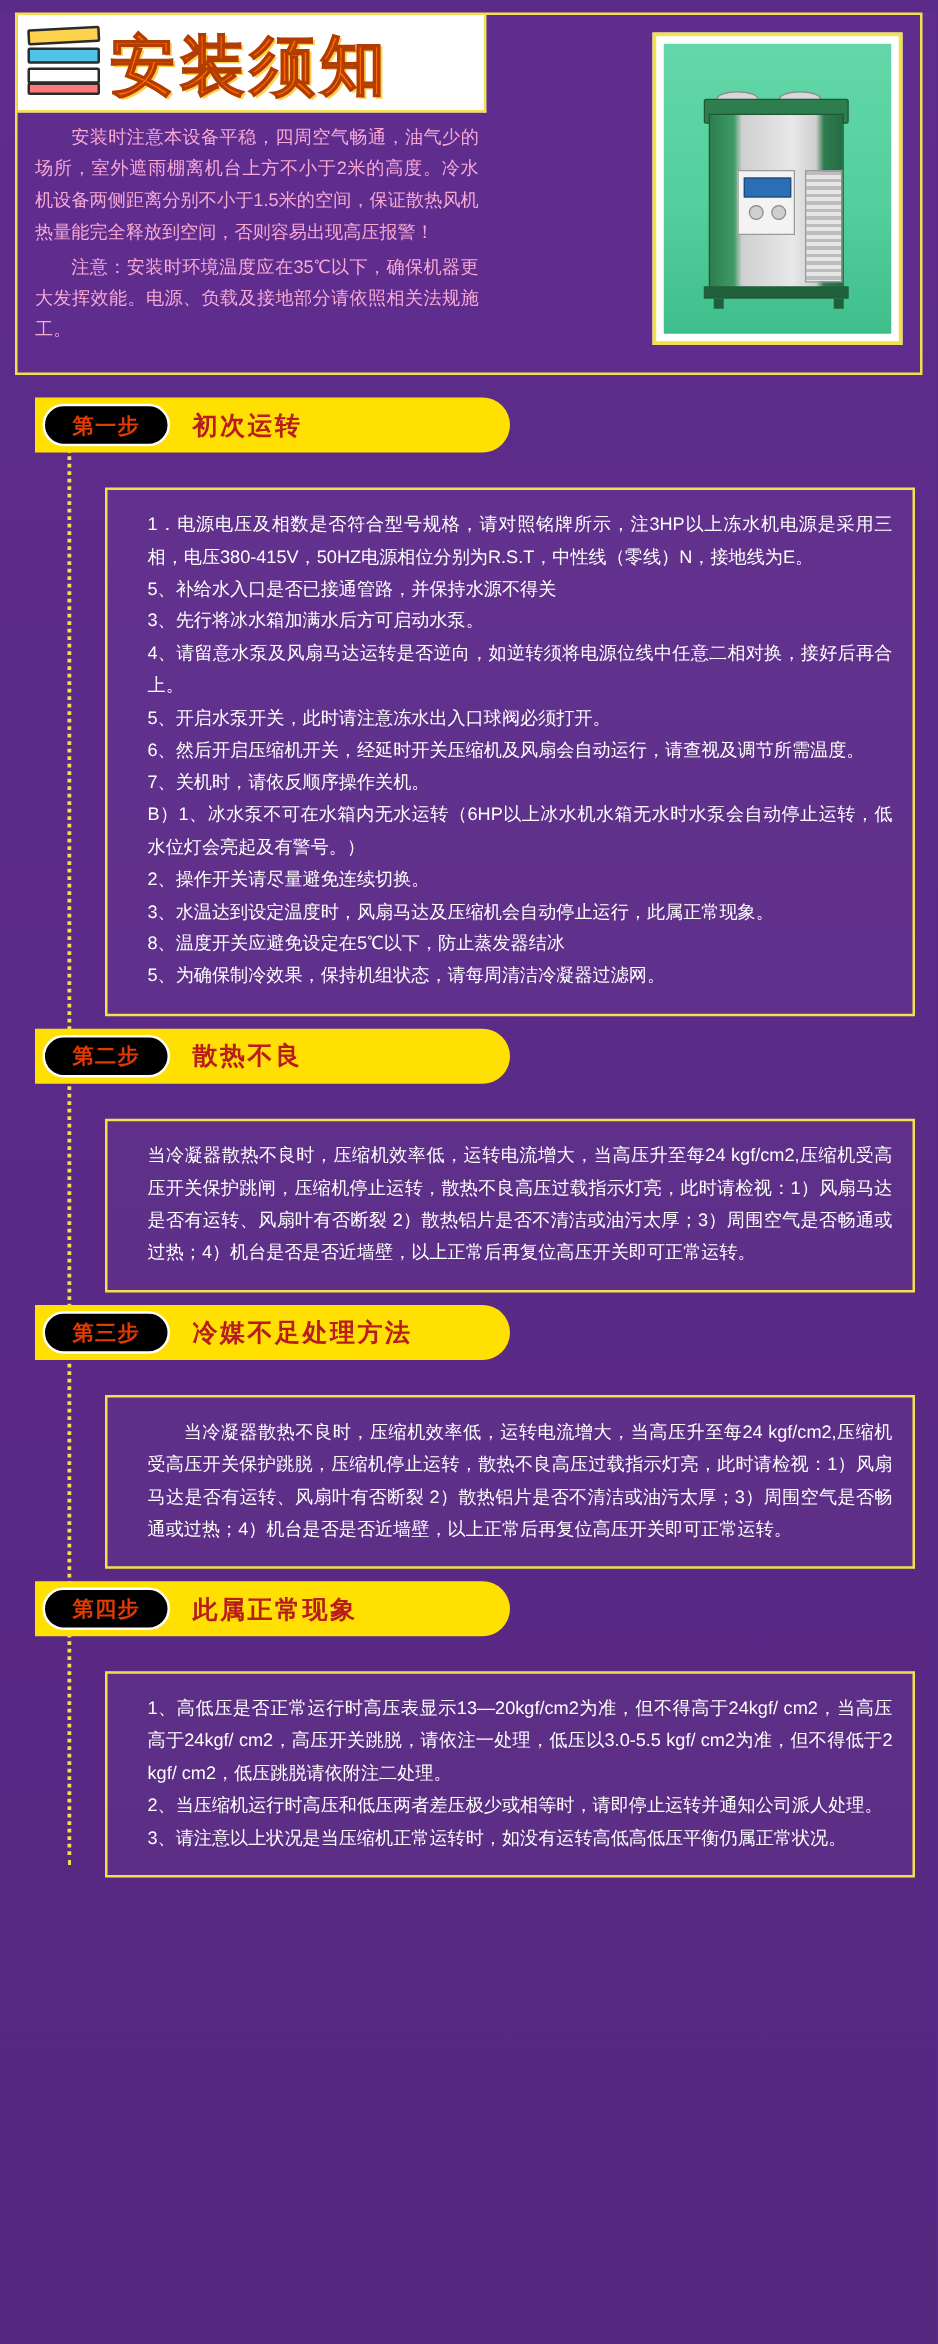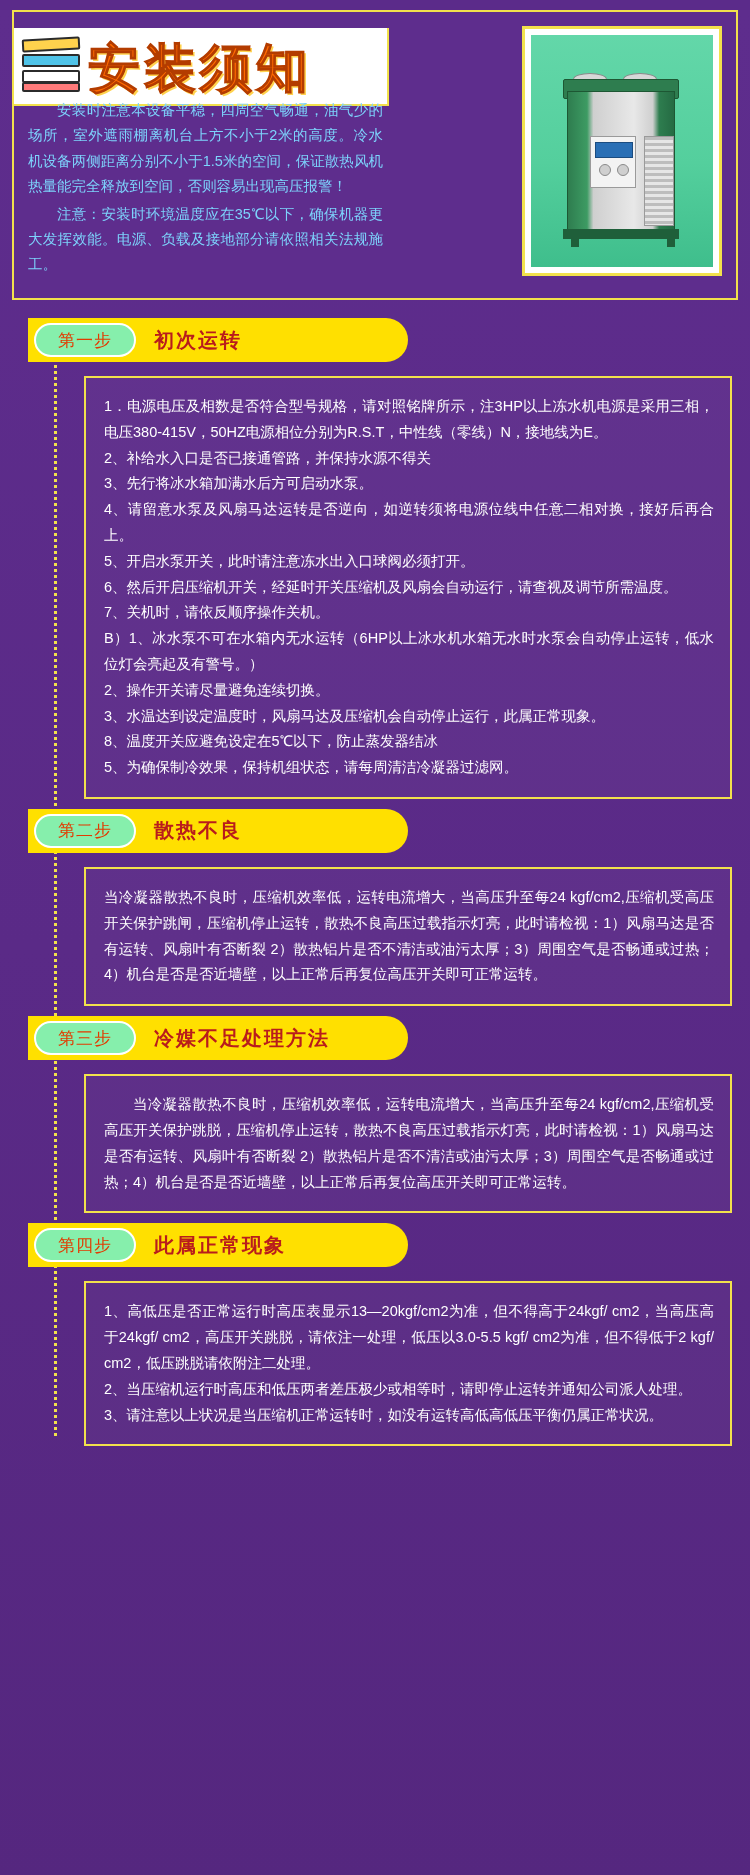--- a/index.html
+++ b/index.html
@@ -23,21 +23,21 @@
   
   .header {
     position: relative;
     margin: 10px 12px 0 12px;
     height: 290px;
     border: 2px solid #f2e14c;
     background: #5e2d8d;
   }
   .title-band {
     position: absolute;
-    left: 0; top: 16px;
+    left: 0; top: 0;
     width: 375px;
     height: 78px;
     background: #ffffff;
     border-right: 2px solid #f2e14c;
     border-bottom: 2px solid #f2e14c;
   }
   .title-text {
     position: absolute;
     left: 74px; top: 6px;
     font-size: 52px;
@@ -60,21 +60,21 @@
   .books-icon i.b1 { top: 2px; width: 58px; height: 13px; background:#ffd24d; border:2px solid #2b2b2b; transform: rotate(-3deg); }
   .books-icon i.b2 { top: 18px; width: 58px; height: 13px; background:#4fc3e8; border:2px solid #2b2b2b; }
   .books-icon i.b3 { top: 34px; width: 58px; height: 13px; background:#ffffff; border:2px solid #2b2b2b; }
   .books-icon i.b4 { top: 46px; width: 58px; height: 10px; background:#ff7a7a; border:2px solid #2b2b2b; }
 
   .intro {
     position: absolute;
     left: 14px;
     top: 86px;
     width: 355px;
-    color: #7dd3fc;
+    color: #f9a8d4;
     font-size: 14.5px;
     line-height: 1.75;
     text-align: justify;
   }
   .intro p { margin: 0 0 2px 0; text-indent: 2em; }
 
   .photo-frame {
     position: absolute;
     right: 14px;
     top: 14px;
@@ -127,43 +127,43 @@
     background: #ffe000;
     border-radius: 0 22px 22px 0;
     display: flex;
     align-items: center;
     z-index: 2;
   }
   .badge {
     margin-left: 6px;
     width: 102px;
     height: 34px;
-    background: #86efac;
+    background: #000000;
     border: 2px solid #ffffff;
     border-radius: 17px;
     color: #e23a00;
-    font-weight: normal;
+    font-weight: bold;
     font-size: 17px;
     display: flex;
     align-items: center;
     justify-content: center;
     letter-spacing: 1px;
   }
   .step-title {
     margin-left: 18px;
     color: #b91c1c;
     font-weight: bold;
     font-size: 20px;
     letter-spacing: 2px;
   }
   .step-body {
-    margin: 14px 18px 0 84px;
+    margin: 28px 18px 0 84px;
     border: 2px solid #f2e14c;
     background: rgba(255,255,255,0.03);
-    padding: 16px 16px 16px 18px;
+    padding: 16px 16px 16px 32px;
     color: #ffffff;
     font-size: 14.5px;
     line-height: 1.78;
     text-align: justify;
     position: relative;
     z-index: 2;
   }
   .step-body p { margin: 0; }
   .step-body p.indent { text-indent: 2em; }
 </style>
@@ -214,21 +214,21 @@
   <div class="steps">
     <div class="dotline"></div>
 
     <div class="step">
       <div class="step-head">
         <div class="badge">第一步</div>
         <div class="step-title">初次运转</div>
       </div>
       <div class="step-body">
         <p>1．电源电压及相数是否符合型号规格，请对照铭牌所示，注3HP以上冻水机电源是采用三相，电压380-415V，50HZ电源相位分别为R.S.T，中性线（零线）N，接地线为E。</p>
-        <p>2、补给水入口是否已接通管路，并保持水源不得关</p>
+        <p>5、补给水入口是否已接通管路，并保持水源不得关</p>
         <p>3、先行将冰水箱加满水后方可启动水泵。</p>
         <p>4、请留意水泵及风扇马达运转是否逆向，如逆转须将电源位线中任意二相对换，接好后再合上。</p>
         <p>5、开启水泵开关，此时请注意冻水出入口球阀必须打开。</p>
         <p>6、然后开启压缩机开关，经延时开关压缩机及风扇会自动运行，请查视及调节所需温度。</p>
         <p>7、关机时，请依反顺序操作关机。</p>
         <p>B）1、冰水泵不可在水箱内无水运转（6HP以上冰水机水箱无水时水泵会自动停止运转，低水位灯会亮起及有警号。）</p>
         <p>2、操作开关请尽量避免连续切换。</p>
         <p>3、水温达到设定温度时，风扇马达及压缩机会自动停止运行，此属正常现象。</p>
         <p>8、温度开关应避免设定在5℃以下，防止蒸发器结冰</p>
         <p>5、为确保制冷效果，保持机组状态，请每周清洁冷凝器过滤网。</p>

